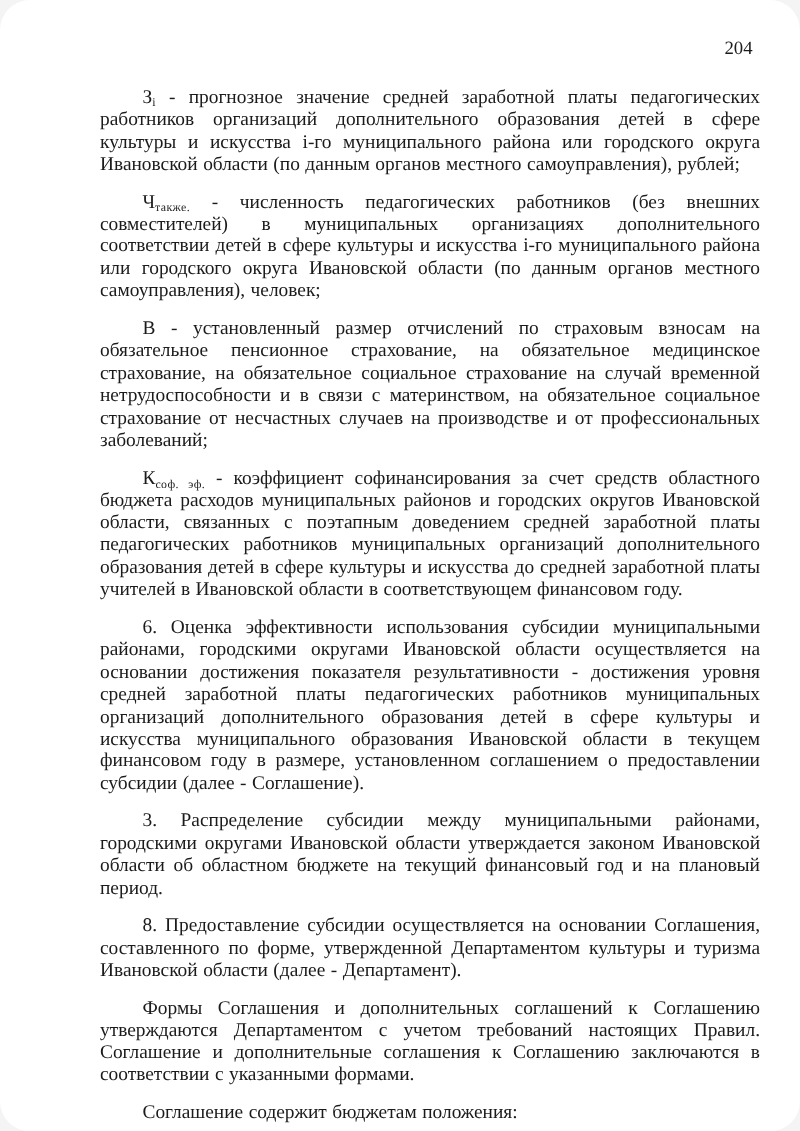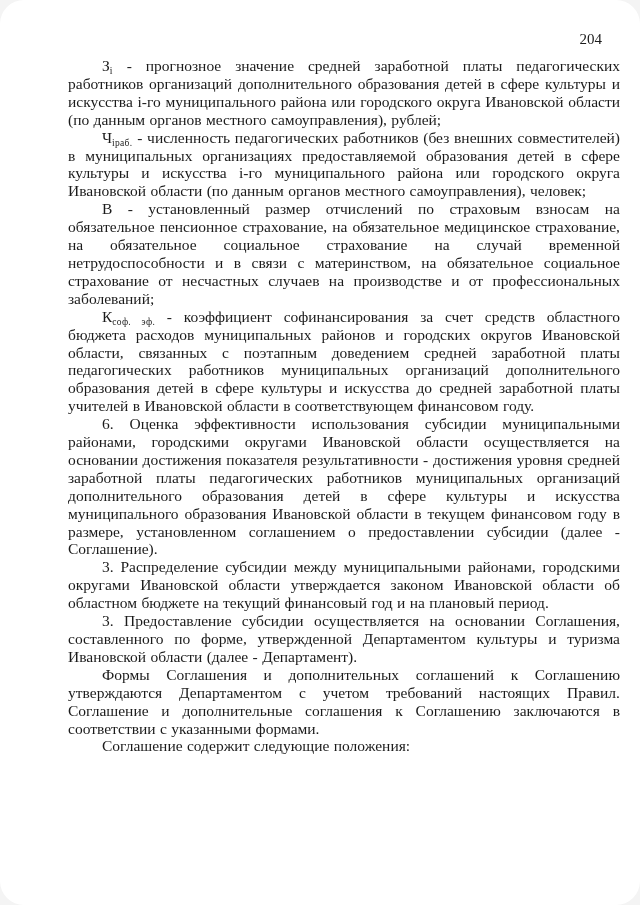--- a/index.html
+++ b/index.html
@@ -31,21 +31,21 @@
     position: absolute;
     top: 57px;
     left: 68px;
     width: 552px;
     font-size: 15.5px;
     line-height: 17.9px;
     text-align: justify;
     color: #1b1b1b;
   }
   .doc-body p {
-    margin: 0;
+    margin: 12px;
     padding: 0;
     text-indent: 34px;
     word-spacing: 0.5px;
   }
   .doc-body sub {
     font-size: 9.5px;
     line-height: 0;
     vertical-align: -3px;
     letter-spacing: 0.3px;
   }
@@ -54,31 +54,31 @@
 <body>
 
 <div class="page">
 
   <div class="page-number">204</div>
 
   <div class="doc-body">
 
     <p><span>З</span><sub>i</sub><span> - прогнозное значение средней заработной платы педагогических работников организаций дополнительного образования детей в сфере культуры и искусства i-го муниципального района или городского округа Ивановской области (по данным органов местного самоуправления), рублей;</span></p>
 
-    <p><span>Ч</span><sub>iраб.</sub><span> - численность педагогических работников (без внешних совместителей) в муниципальных организациях предоставляемой образования детей в сфере культуры и искусства i-го муниципального района или городского округа Ивановской области (по данным органов местного самоуправления), человек;</span></p>
+    <p><span>Ч</span><sub>также.</sub><span> - численность педагогических работников (без внешних совместителей) в муниципальных организациях дополнительного соответствии детей в сфере культуры и искусства i-го муниципального района или городского округа Ивановской области (по данным органов местного самоуправления), человек;</span></p>
 
     <p><span></span><sub></sub><span>В - установленный размер отчислений по страховым взносам на обязательное пенсионное страхование, на обязательное медицинское страхование, на обязательное социальное страхование на случай временной нетрудоспособности и в связи с материнством, на обязательное социальное страхование от несчастных случаев на производстве и от профессиональных заболеваний;</span></p>
 
     <p><span>К</span><sub>соф. эф.</sub><span> - коэффициент софинансирования за счет средств областного бюджета расходов муниципальных районов и городских округов Ивановской области, связанных с поэтапным доведением средней заработной платы педагогических работников муниципальных организаций дополнительного образования детей в сфере культуры и искусства до средней заработной платы учителей в Ивановской области в соответствующем финансовом году.</span></p>
 
     <p><span></span><sub></sub><span>6. Оценка эффективности использования субсидии муниципальными районами, городскими округами Ивановской области осуществляется на основании достижения показателя результативности - достижения уровня средней заработной платы педагогических работников муниципальных организаций дополнительного образования детей в сфере культуры и искусства муниципального образования Ивановской области в текущем финансовом году в размере, установленном соглашением о предоставлении субсидии (далее - Соглашение).</span></p>
 
     <p><span></span><sub></sub><span>3. Распределение субсидии между муниципальными районами, городскими округами Ивановской области утверждается законом Ивановской области об областном бюджете на текущий финансовый год и на плановый период.</span></p>
 
-    <p><span></span><sub></sub><span>3. Предоставление субсидии осуществляется на основании Соглашения, составленного по форме, утвержденной Департаментом культуры и туризма Ивановской области (далее - Департамент).</span></p>
+    <p><span></span><sub></sub><span>8. Предоставление субсидии осуществляется на основании Соглашения, составленного по форме, утвержденной Департаментом культуры и туризма Ивановской области (далее - Департамент).</span></p>
 
     <p><span></span><sub></sub><span>Формы Соглашения и дополнительных соглашений к Соглашению утверждаются Департаментом с учетом требований настоящих Правил. Соглашение и дополнительные соглашения к Соглашению заключаются в соответствии с указанными формами.</span></p>
 
-    <p><span></span><sub></sub><span>Соглашение содержит следующие положения:</span></p>
+    <p><span></span><sub></sub><span>Соглашение содержит бюджетам положения:</span></p>
 
 
   </div>
 </div>
 
 </body></html>

